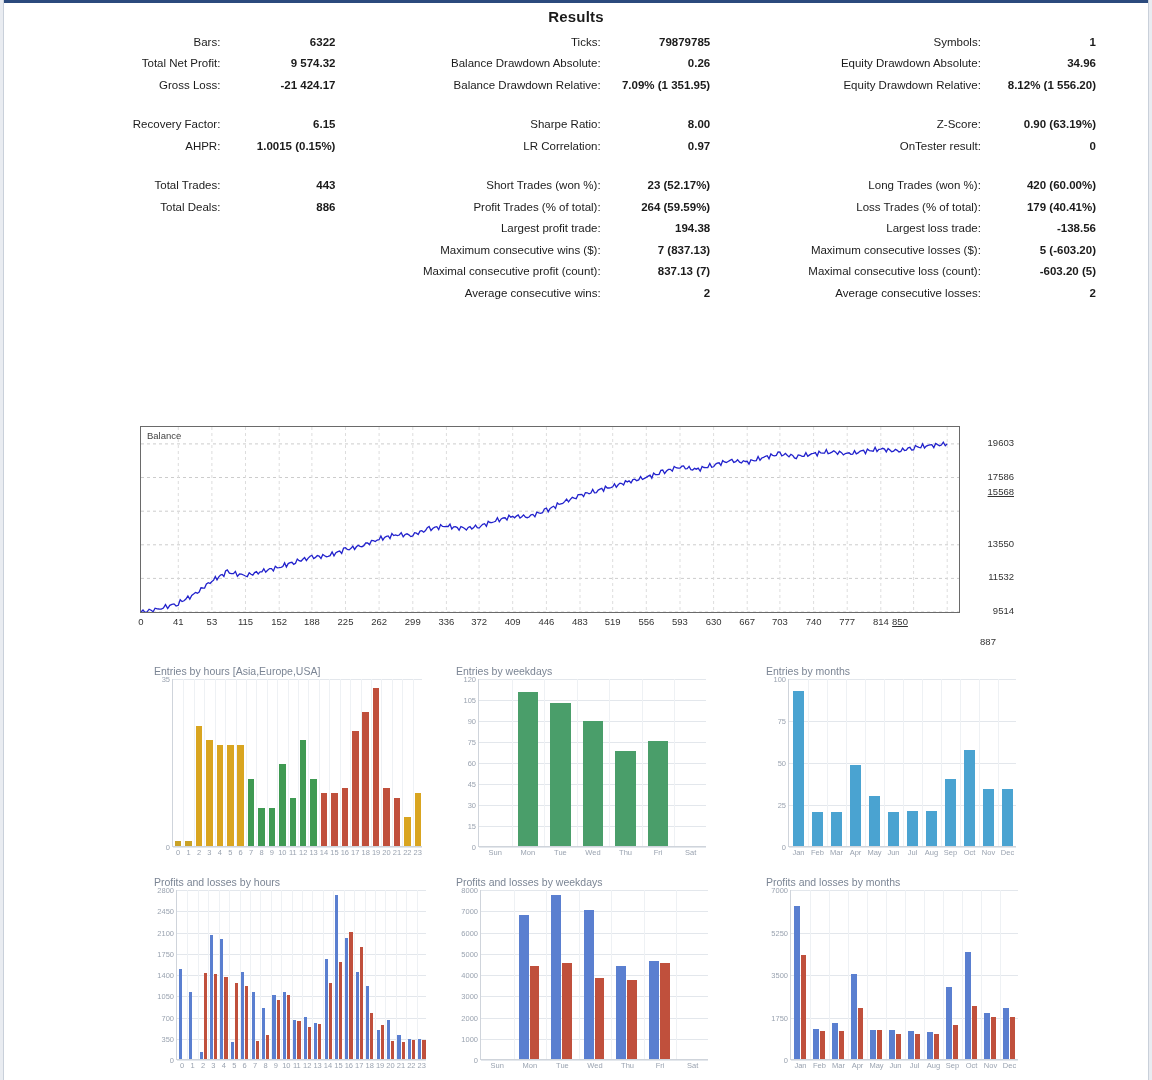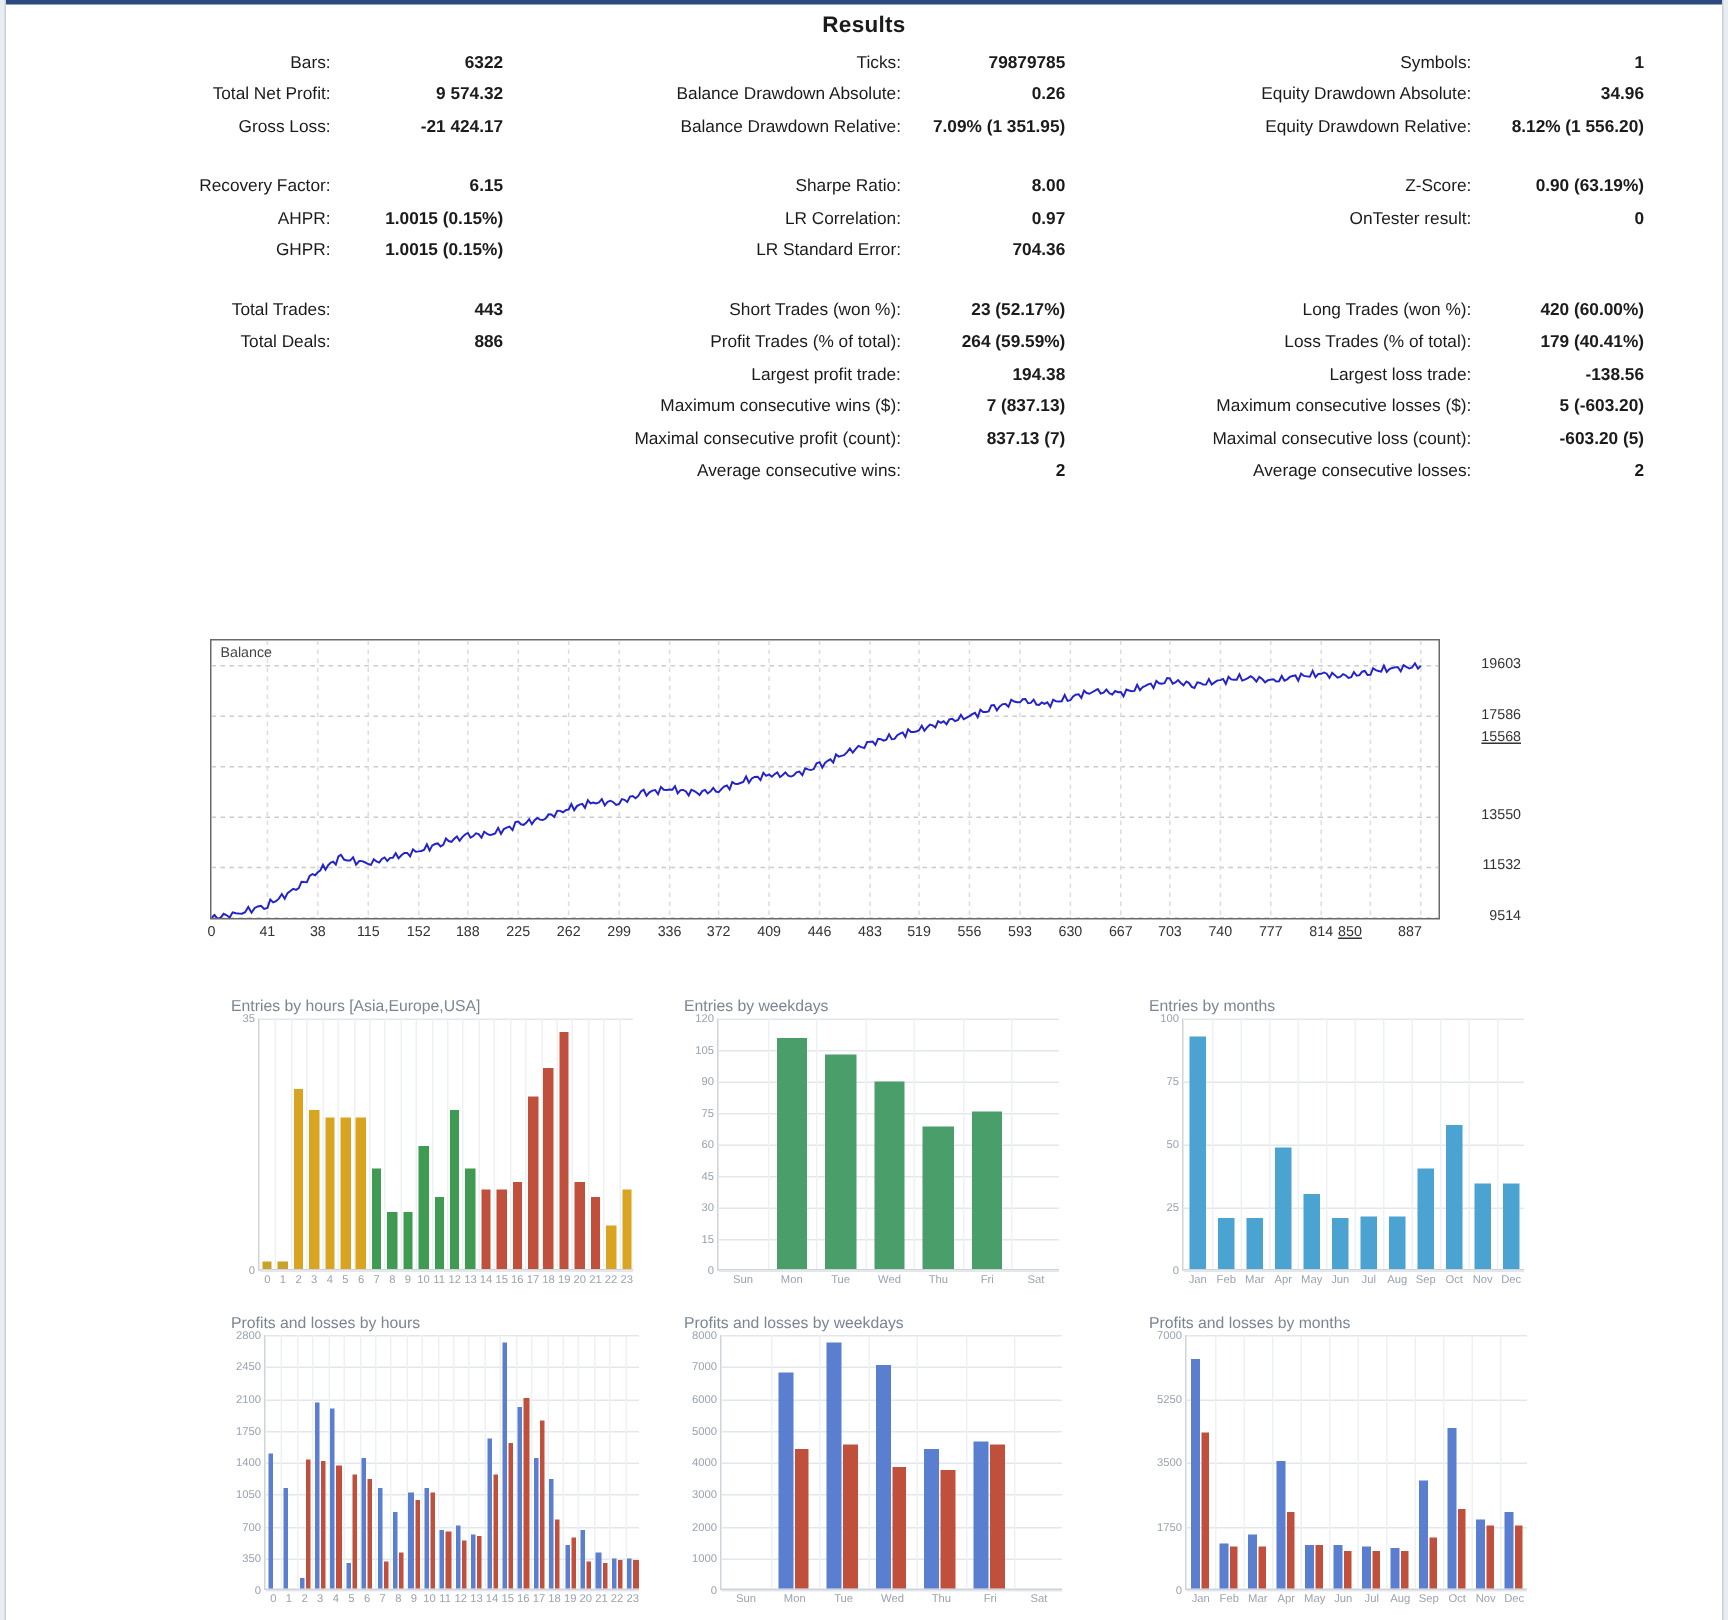--- a/index.html
+++ b/index.html
@@ -128,30 +128,20 @@
           </tr>
           <tr>
             <td class="lbl">AHPR:</td>
             <td class="val">1.0015 (0.15%)</td>
             <td class="spacer"></td>
             <td class="lbl">LR Correlation:</td>
             <td class="val">0.97</td>
             <td class="spacer"></td>
             <td class="lbl">OnTester result:</td>
             <td class="val">0</td>
-          </tr>
-          <tr>
-            <td class="lbl">GHPR:</td>
-            <td class="val">1.0015 (0.15%)</td>
-            <td class="spacer"></td>
-            <td class="lbl">LR Standard Error:</td>
-            <td class="val">704.36</td>
-            <td class="spacer"></td>
-            <td class="lbl"></td>
-            <td class="val"></td>
           </tr>
           <tr class="gap">
             <td class="lbl"></td>
             <td class="val"></td>
             <td class="spacer"></td>
             <td class="lbl"></td>
             <td class="val"></td>
             <td class="spacer"></td>
             <td class="lbl"></td>
             <td class="val"></td>
@@ -261,21 +251,21 @@
         <span style="top: 179px;">9514</span>
         <span style="top: 145.385px;">11532</span>
         <span style="top: 111.77px;">13550</span>
         <span style="top: 60px; text-decoration: underline;">15568</span>
         <span style="top: 44.5393px;">17586</span>
         <span style="top: 10.9408px;">19603</span>
       </div>
     <div class="balance-xlabels" id="balance-xlabels">
         <span style="left: 1px;">0</span>
         <span style="left: 38.2644px;">41</span>
-        <span style="left: 71.8933px;">38</span>
+        <span style="left: 71.8933px;">53</span>
         <span style="left: 105.522px;">115</span>
         <span style="left: 139.151px;">152</span>
         <span style="left: 171.871px;">188</span>
         <span style="left: 205.5px;">225</span>
         <span style="left: 239.129px;">262</span>
         <span style="left: 272.758px;">299</span>
         <span style="left: 306.387px;">336</span>
         <span style="left: 339.107px;">372</span>
         <span style="left: 372.736px;">409</span>
         <span style="left: 406.364px;">446</span>
@@ -283,21 +273,21 @@
         <span style="left: 472.713px;">519</span>
         <span style="left: 506.342px;">556</span>
         <span style="left: 539.971px;">593</span>
         <span style="left: 573.6px;">630</span>
         <span style="left: 607.229px;">667</span>
         <span style="left: 639.949px;">703</span>
         <span style="left: 673.578px;">740</span>
         <span style="left: 707.207px;">777</span>
         <span style="left: 740.836px;">814</span>
         <span style="left: 760px; text-decoration: underline;">850</span>
-        <span style="left: 800px;">887</span>
+        <span style="left: 848px; margin-top: 20px;">887</span>
       </div>
   </div>
 
   <div class="mini" id="mini-entries-by-hours" style="left:150px; top:665px; width:278px;">
       <div class="m-title">Entries by hours [Asia,Europe,USA]</div>
       <div class="m-plot" style="height: 168px; width: 250px; margin-left: 22px;">
         <div class="grid-h" style="top: 168px;"></div>
         <div class="yt" style="top: 168px;">0</div>
         <div class="grid-h" style="top: 0px;"></div>
         <div class="yt" style="top: 0px;">35</div>

